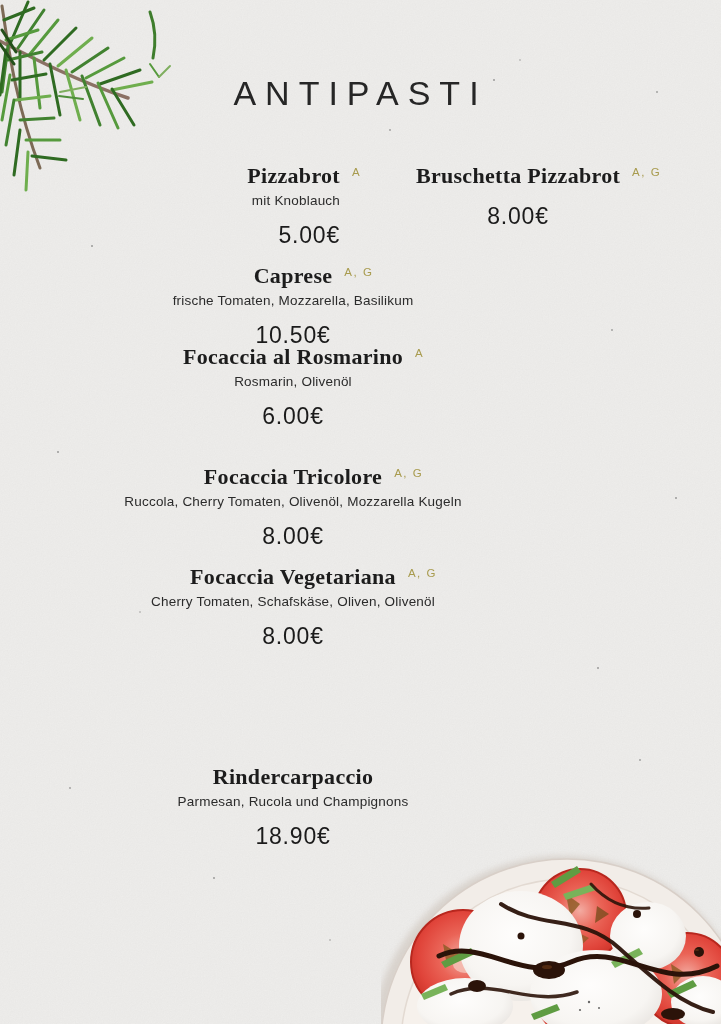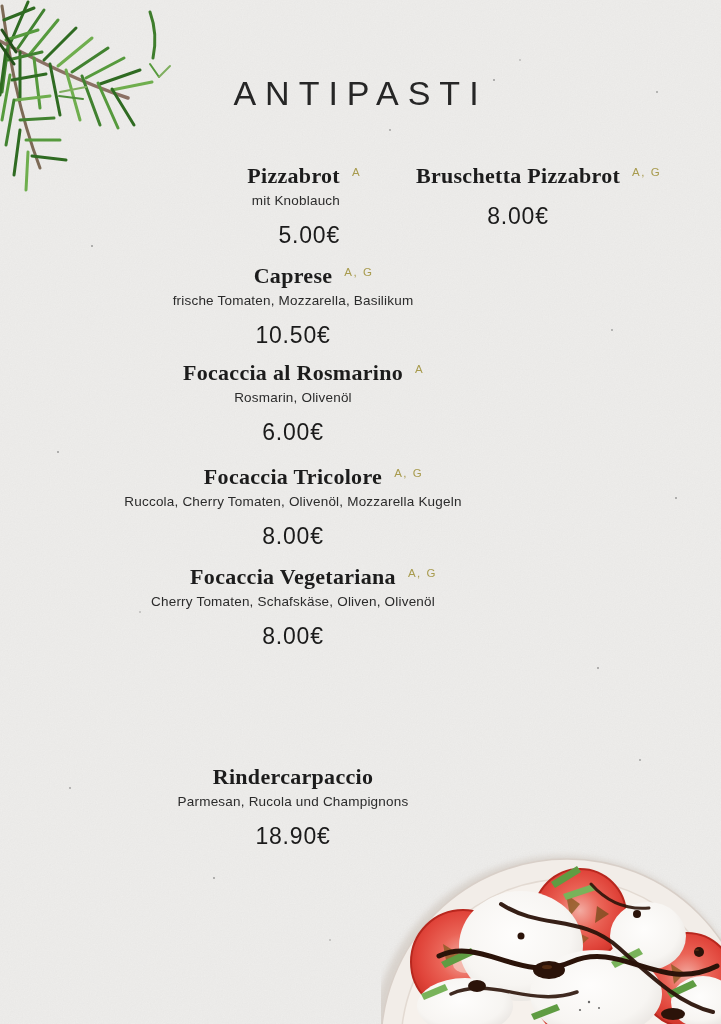--- a/index.html
+++ b/index.html
@@ -138,21 +138,21 @@
   </div>
 
   <div class="item full" style="top:263px">
     <div class="name-row">
       <span class="name">Caprese<span class="allergens">A, G</span></span>
     </div>
     <div class="desc">frische Tomaten, Mozzarella, Basilikum</div>
     <div class="price">10.50€</div>
   </div>
 
-  <div class="item full" style="top:360px">
+  <div class="item full" style="top:344px">
     <div class="name-row">
       <span class="name">Focaccia al Rosmarino<span class="allergens">A</span></span>
     </div>
     <div class="desc">Rosmarin, Olivenöl</div>
     <div class="price">6.00€</div>
   </div>
 
   <div class="item full" style="top:464px">
     <div class="name-row">
       <span class="name">Focaccia Tricolore<span class="allergens">A, G</span></span>

